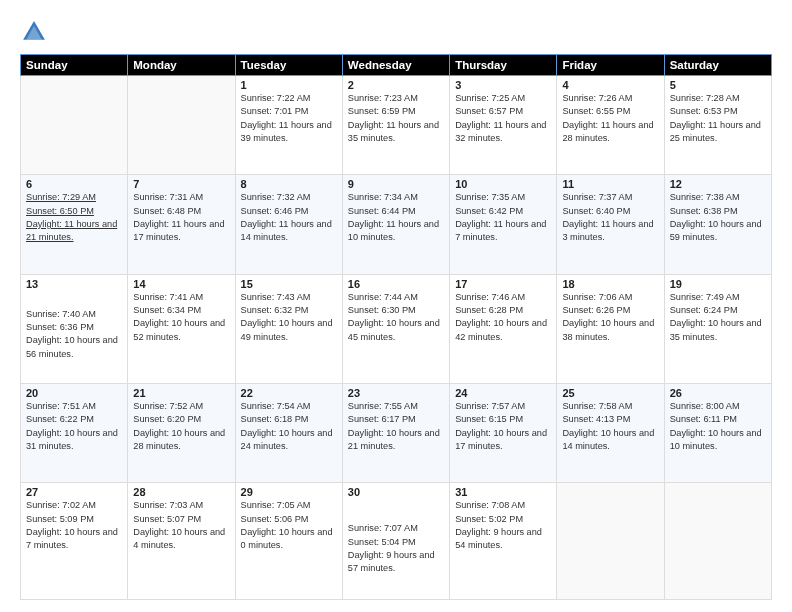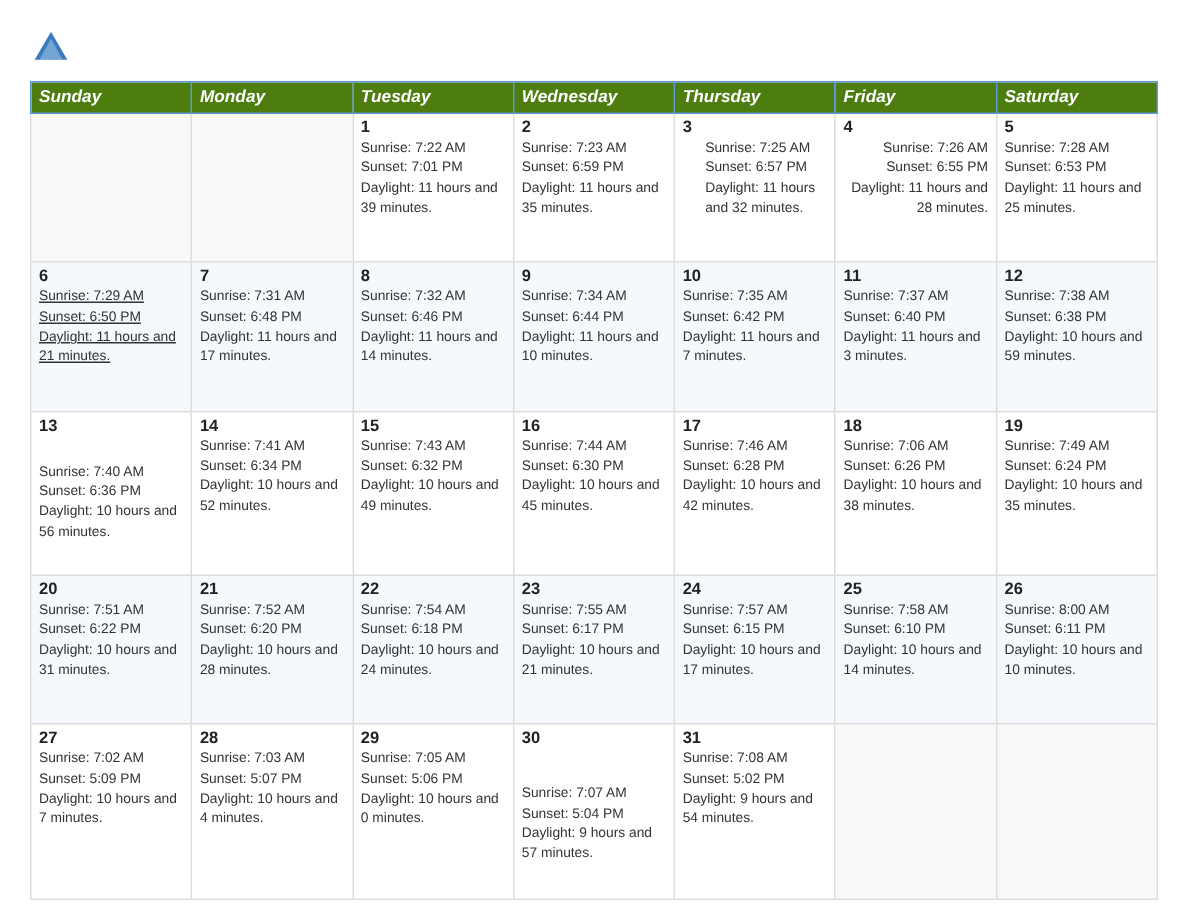--- a/index.html
+++ b/index.html
@@ -60,28 +60,27 @@
       font-size: 13px;
       color: #555;
     }
     .calendar {
       width: 100%;
       border-collapse: collapse;
       flex: 1;
       table-layout: fixed;
     }
     .calendar th {
-      background-color: #4d7c0f;
+      background-color: #000000;
       color: #fff;
       font-size: 11.5px;
       font-weight: bold;
       padding: 4px 5px;
       text-align: left;
       border: 1px solid #5a99d4;
-      font-style: italic;
     }
     .calendar td {
       vertical-align: top;
       border: 1px solid #ddd;
       padding: 3px 5px;
       font-size: 9.2px;
       color: #333;
       height: 82px;
       background: #fff;
     }
@@ -147,27 +146,27 @@
 Daylight: 11 hours and 39 minutes.</div>
           </td>
           <td>
             <span class="day-num">2</span>
             <div class="day-info" style="white-space: pre-line;">Sunrise: 7:23 AM
 Sunset: 6:59 PM
 Daylight: 11 hours and 35 minutes.</div>
           </td>
           <td>
             <span class="day-num">3</span>
-            <div class="day-info" style="white-space: pre-line; margin-left: 15px;">Sunrise: 7:25 AM
+            <div class="day-info" style="white-space: pre-line;">Sunrise: 7:25 AM
 Sunset: 6:57 PM
 Daylight: 11 hours and 32 minutes.</div>
           </td>
           <td>
             <span class="day-num">4</span>
-            <div class="day-info" style="white-space: pre-line; text-align: right;">Sunrise: 7:26 AM
+            <div class="day-info" style="white-space: pre-line;">Sunrise: 7:26 AM
 Sunset: 6:55 PM
 Daylight: 11 hours and 28 minutes.</div>
           </td>
           <td>
             <span class="day-num">5</span>
             <div class="day-info" style="white-space: pre-line;">Sunrise: 7:28 AM
 Sunset: 6:53 PM
 Daylight: 11 hours and 25 minutes.</div>
           </td>
         </tr>
@@ -286,21 +285,21 @@
           </td>
           <td>
             <span class="day-num">24</span>
             <div class="day-info" style="white-space: pre-line;">Sunrise: 7:57 AM
 Sunset: 6:15 PM
 Daylight: 10 hours and 17 minutes.</div>
           </td>
           <td>
             <span class="day-num">25</span>
             <div class="day-info" style="white-space: pre-line;">Sunrise: 7:58 AM
-Sunset: 6:10 PM
+Sunset: 4:13 PM
 Daylight: 10 hours and 14 minutes.</div>
           </td>
           <td>
             <span class="day-num">26</span>
             <div class="day-info" style="white-space: pre-line;">Sunrise: 8:00 AM
 Sunset: 6:11 PM
 Daylight: 10 hours and 10 minutes.</div>
           </td>
         </tr>
         <tr>

